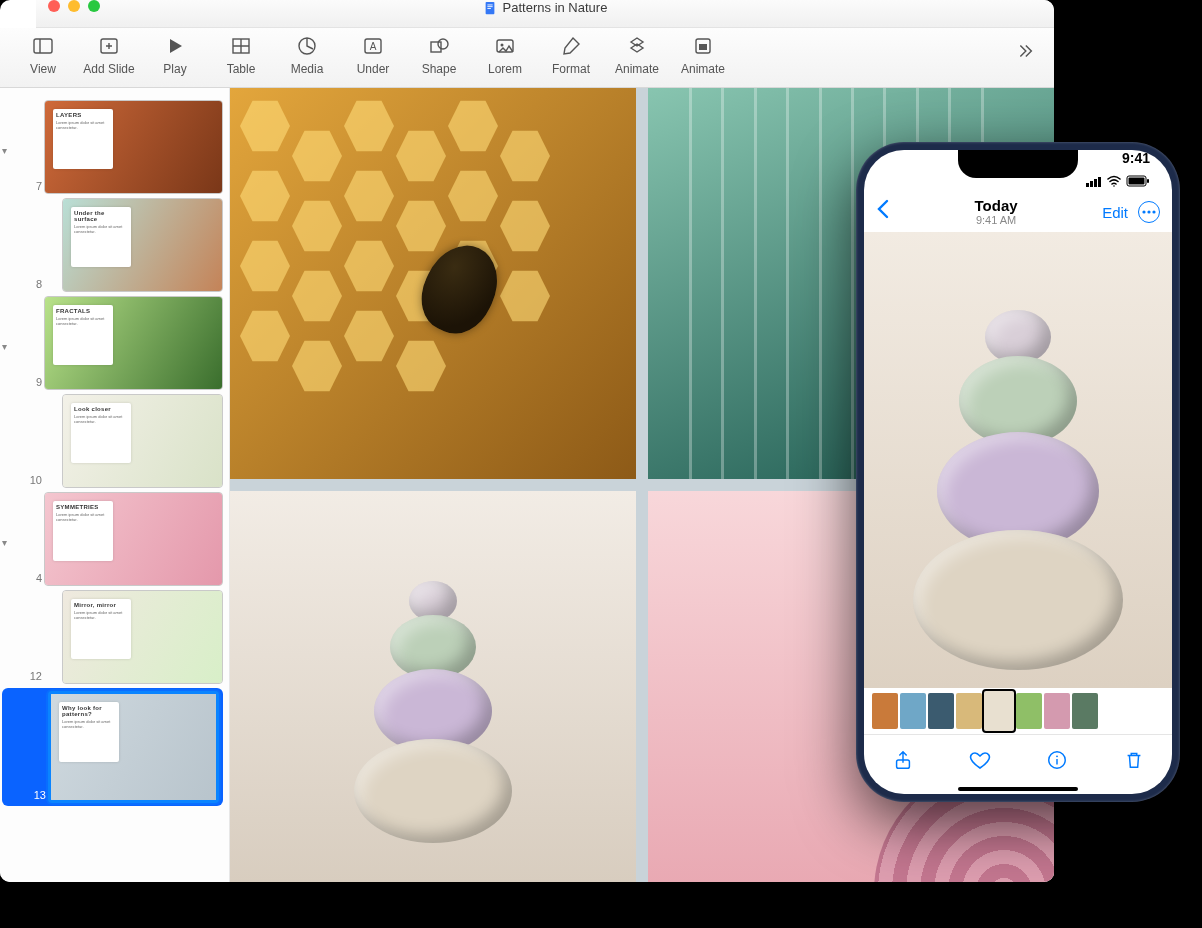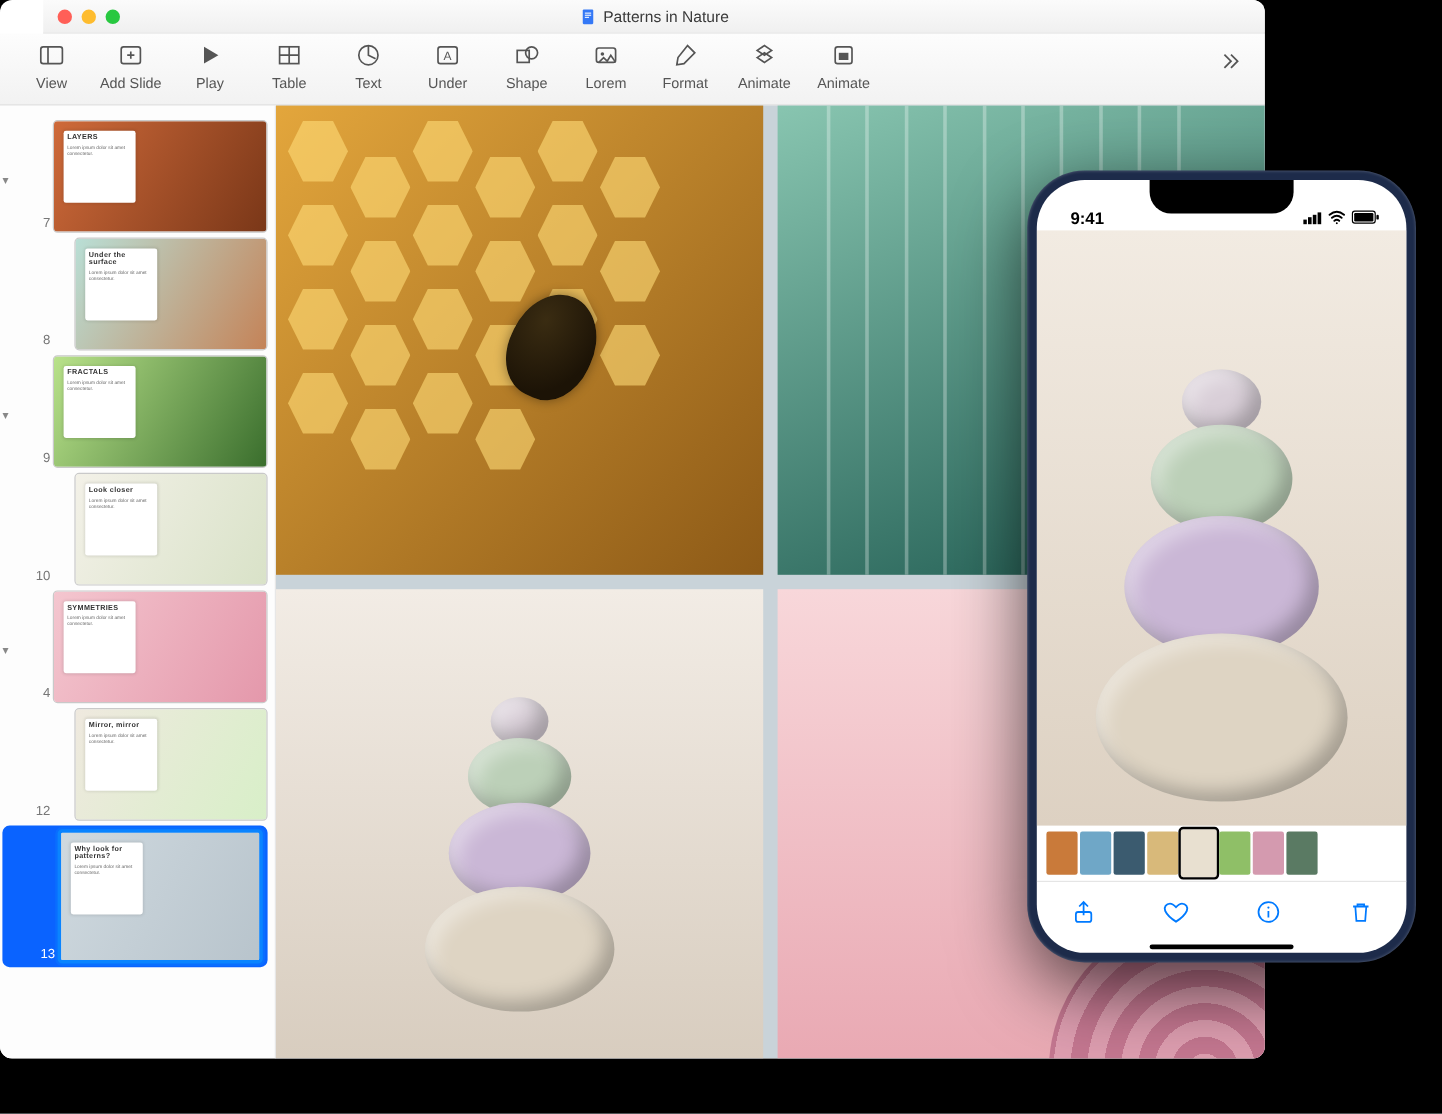--- a/index.html
+++ b/index.html
@@ -14,21 +14,21 @@
   .kn-window {
     position: absolute; left: 0; top: 0;
     width: 1054px; height: 882px;
     background: #fff;
     border-radius: 10px;
     box-shadow: 0 10px 40px rgba(0,0,0,.5);
     display: flex; flex-direction: column;
     overflow: hidden;
   }
   .titlebar {
-    height: 28px; display: flex; align-items: center;
+    height: 28px; display: flex; align-items: flex-start;
     background: linear-gradient(#fbfbfb,#f0f0f0);
     border-bottom: 1px solid #e3e3e3;
     position: relative;
     margin-left: 36px;
   }
   .traffic { display: flex; gap: 8px; padding-left: 12px; }
   .tl { width: 12px; height: 12px; border-radius: 50%; }
   .tl.red { background:#ff5f57; } .tl.yellow{background:#febc2e;} .tl.green{background:#28c840;}
   .title-wrap {
     position: absolute; left: 0; right: 0; text-align: center;
@@ -104,21 +104,21 @@
     padding:8px;
     box-shadow: 0 20px 60px rgba(0,0,0,.65), inset 0 0 3px rgba(255,255,255,.3);
   }
   .iphone-screen{
     width:100%;height:100%; background:#fff; border-radius:40px;
     overflow:hidden; position:relative; display:flex; flex-direction:column;
   }
   .notch{position:absolute;top:0;left:50%;transform:translateX(-50%);
     width:120px;height:28px;background:#000;border-radius:0 0 18px 18px;z-index:5;}
   .statusbar{height:42px;display:flex;justify-content:space-between;align-items:flex-end;
-    padding:0 22px 2px 28px;font-size:14px;font-weight:600;}
+    padding:0 22px 2px 28px;font-size:14px;font-weight:600;flex-direction:column;}
   .status-icons{display:flex;gap:4px;align-items:center;}
   .photos-nav{height:40px;display:flex;align-items:center;justify-content:space-between;padding:0 12px;}
   .pn-back{color:#007aff;font-size:22px;}
   .pn-center{text-align:center;line-height:1.1;}
   .pn-title{font-size:15px;font-weight:600;}
   .pn-sub{font-size:11px;color:#888;}
   .pn-right{display:flex;align-items:center;gap:10px;color:#007aff;font-size:15px;}
   .pn-more{width:22px;height:22px;border:1.6px solid #007aff;border-radius:50%;display:flex;align-items:center;justify-content:center;font-size:13px;line-height:1;}
 
   .photo-main{flex:1;background:linear-gradient(#f2ebe2,#ddd1c2);position:relative;}
@@ -195,21 +195,21 @@
         </span>
       <span>Table</span>
     </div>
     <div class="tb-item">
       <span class="icon">
           <svg viewBox="0 0 24 24" width="24" height="24">
             <circle cx="12" cy="12" r="8"></circle>
             <path d="M12 4v8l6 3"></path>
           </svg>
         </span>
-      <span>Text</span>
+      <span>Media</span>
     </div>
     <div class="tb-item">
       <span class="icon">
           <svg viewBox="0 0 24 24" width="24" height="24">
             <rect x="4" y="5" width="16" height="14" rx="2"></rect>
             <text x="12" y="16" text-anchor="middle" font-size="10" fill="#555" stroke="none">A</text>
           </svg>
         </span>
       <span>Under</span>
     </div>
@@ -420,20 +420,41 @@
               <path d="M8 11L8 11M2 4q6-5 12 0M4 6.5q4-3.3 8 0M6 9q2-1.6 4 0" stroke="#000" fill="none" stroke-width="1.6" stroke-linecap="round"></path>
             </svg></span>
         <span><svg width="24" height="12" viewBox="0 0 24 12">
               <rect x="1" y="1" width="19" height="10" rx="2" stroke="#000" fill="none"></rect>
               <rect x="2.5" y="2.5" width="16" height="7" rx="1" fill="#000"></rect>
               <rect x="21" y="4" width="2" height="4" rx="1" fill="#000"></rect>
             </svg></span>
       </span>
     </div>
 
+    <div class="photos-nav">
+      <span class="pn-back">
+        <svg width="14" height="20" viewBox="0 0 14 20">
+            <path d="M11 2L3 10l8 8" stroke="#007aff" fill="none" stroke-width="2.4" stroke-linecap="round"></path>
+          </svg>
+      </span>
+      <span class="pn-center">
+        <div class="pn-title">Today</div>
+        <div class="pn-sub">9:41 AM</div>
+      </span>
+      <span class="pn-right">
+        <span>Edit</span>
+        <span class="pn-more">
+          <svg width="14" height="4" viewBox="0 0 14 4">
+              <circle cx="2" cy="2" r="1.6" fill="#007aff"></circle>
+              <circle cx="7" cy="2" r="1.6" fill="#007aff"></circle>
+              <circle cx="12" cy="2" r="1.6" fill="#007aff"></circle>
+            </svg>
+        </span>
+      </span>
+    </div>
 
     <div class="photo-main">
       <div class="photo-stack">
         <div class="stone" style="width:66px;height:54px;background:#d9cfd8;margin-bottom:-8px"></div>
         <div class="stone" style="width:118px;height:90px;background:#bcd0b8;margin-bottom:-14px"></div>
         <div class="stone" style="width:162px;height:118px;background:#cab7d6;margin-bottom:-20px"></div>
         <div class="stone" style="width:210px;height:140px;background:#ded4c3"></div>
       </div>
     </div>
 

